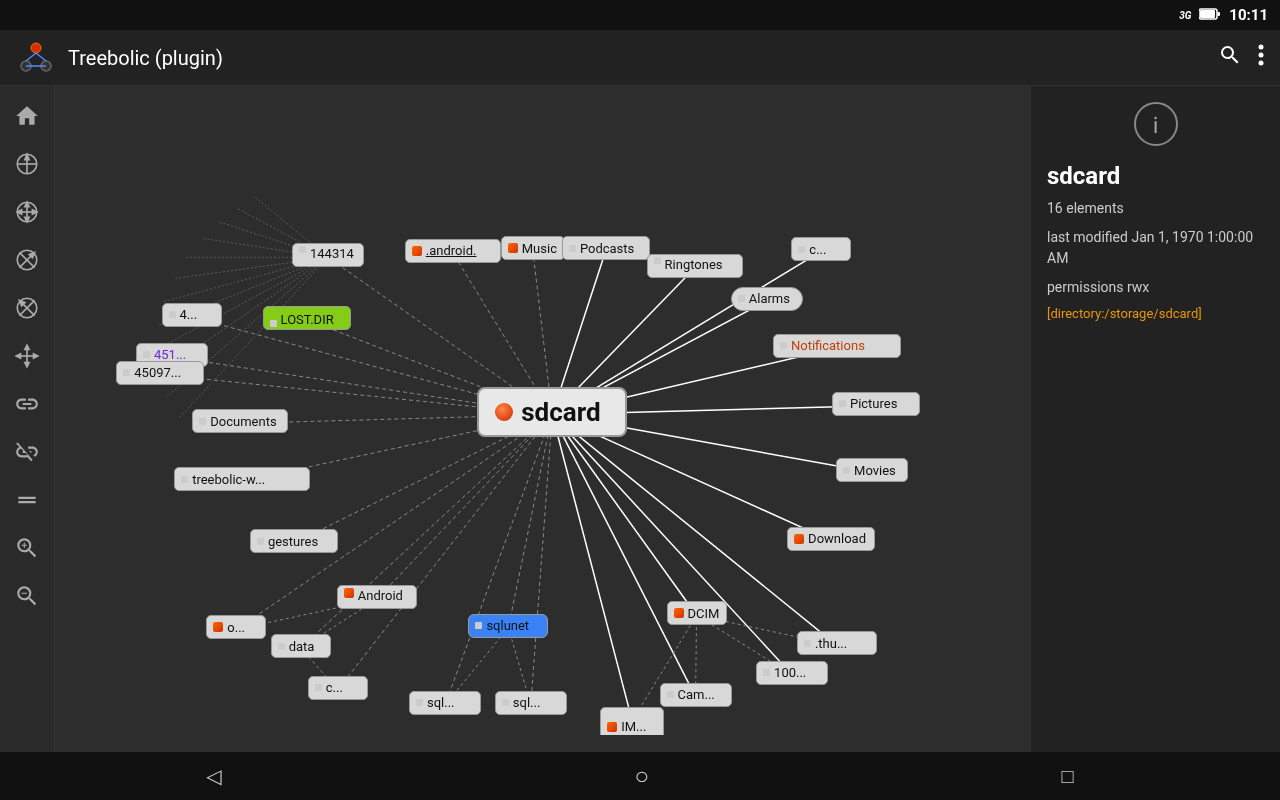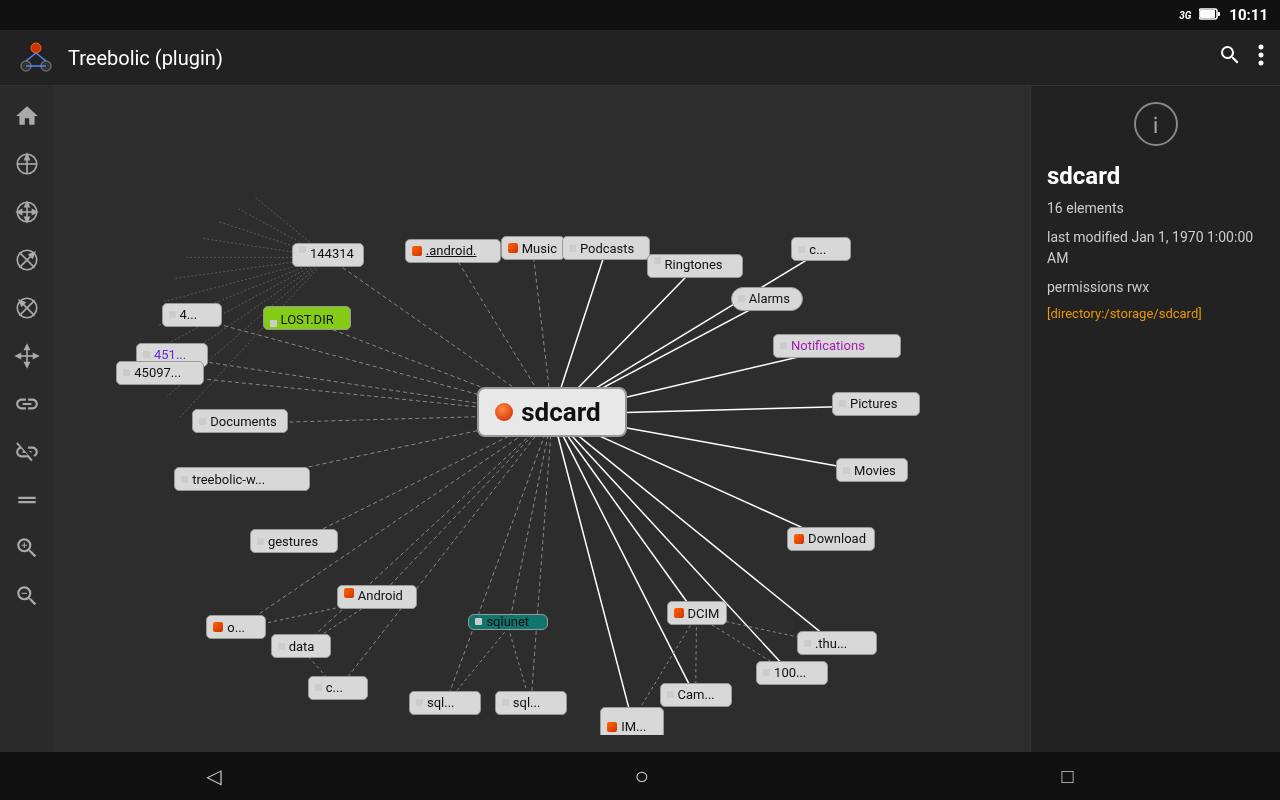--- a/index.html
+++ b/index.html
@@ -325,21 +325,21 @@
       <div xmlns="http://www.w3.org/1999/xhtml" style="background:#d8d8d8;border:1.5px solid #999;border-radius:5px;padding:2px 6px;font-size:13px;color:#111;display:flex;align-items:flex-start;gap:4px;white-space:nowrap;height:24px;">
         <span style="width:7px;height:7px;background:#ccc;border-radius:1px;display:inline-block;flex-shrink:0;"></span>
         Ringtones
       </div></foreignObject>
         <foreignObject x="675.75" y="200.89600000000002" width="72" height="28">
       <div xmlns="http://www.w3.org/1999/xhtml" style="background:#d8d8d8;border:1.5px solid #999;border-radius:12px;padding:2px 6px;font-size:13px;color:#111;display:flex;align-items:center;gap:4px;white-space:nowrap;height:24px;">
         <span style="width:7px;height:7px;background:#ccc;border-radius:1px;display:inline-block;flex-shrink:0;"></span>
         Alarms
       </div></foreignObject>
         <foreignObject x="717.9499999999999" y="247.95999999999998" width="128" height="28">
-      <div xmlns="http://www.w3.org/1999/xhtml" style="background:#d8d8d8;border:1.5px solid #999;border-radius:5px;padding:2px 6px;font-size:13px;color:#a21caf;display:flex;align-items:center;gap:4px;white-space:nowrap;height:24px;">
+      <div xmlns="http://www.w3.org/1999/xhtml" style="background:#d8d8d8;border:1.5px solid #999;border-radius:5px;padding:2px 6px;font-size:13px;color:#c2410c;display:flex;align-items:center;gap:4px;white-space:nowrap;height:24px;">
         <span style="width:7px;height:7px;background:#ccc;border-radius:1px;display:inline-block;flex-shrink:0;"></span>
         Notifications
       </div></foreignObject>
         <foreignObject x="776.9499999999999" y="305.68" width="88" height="28">
       <div xmlns="http://www.w3.org/1999/xhtml" style="background:#d8d8d8;border:1.5px solid #999;border-radius:5px;padding:2px 6px;font-size:13px;color:#111;display:flex;align-items:center;gap:4px;white-space:nowrap;height:24px;">
         <span style="width:7px;height:7px;background:#ccc;border-radius:1px;display:inline-block;flex-shrink:0;"></span>
         Pictures
       </div></foreignObject>
         <foreignObject x="781.05" y="372.28000000000003" width="72" height="28">
       <div xmlns="http://www.w3.org/1999/xhtml" style="background:#d8d8d8;border:1.5px solid #999;border-radius:5px;padding:2px 6px;font-size:13px;color:#111;display:flex;align-items:center;gap:4px;white-space:nowrap;height:24px;">
@@ -380,21 +380,21 @@
       <div xmlns="http://www.w3.org/1999/xhtml" style="background:#d8d8d8;border:1.5px solid #999;border-radius:5px;padding:2px 6px;font-size:13px;color:#111;display:flex;align-items:center;gap:4px;white-space:nowrap;height:24px;">
         <span style="width:7px;height:7px;background:#ccc;border-radius:1px;display:inline-block;flex-shrink:0;"></span>
         sql...
       </div></foreignObject>
         <foreignObject x="354" y="604.936" width="72" height="28">
       <div xmlns="http://www.w3.org/1999/xhtml" style="background:#d8d8d8;border:1.5px solid #999;border-radius:5px;padding:2px 6px;font-size:13px;color:#111;display:flex;align-items:center;gap:4px;white-space:nowrap;height:24px;">
         <span style="width:7px;height:7px;background:#ccc;border-radius:1px;display:inline-block;flex-shrink:0;"></span>
         sql...
       </div></foreignObject>
         <foreignObject x="413.375" y="527.6800000000001" width="80" height="28">
-      <div xmlns="http://www.w3.org/1999/xhtml" style="background:#0f766e;border:1.5px solid #999;border-radius:6px;padding:2px 6px;font-size:13px;color:#111;display:flex;align-items:center;gap:4px;white-space:nowrap;height:16px;">
+      <div xmlns="http://www.w3.org/1999/xhtml" style="background:#3b82f6;border:1.5px solid #999;border-radius:6px;padding:2px 6px;font-size:13px;color:#111;display:flex;align-items:center;gap:4px;white-space:nowrap;height:24px;">
         <span style="width:7px;height:7px;background:#ccc;border-radius:1px;display:inline-block;flex-shrink:0;"></span>
         sqlunet
       </div></foreignObject>
         <foreignObject x="281.75" y="499.264" width="80" height="28">
       <div xmlns="http://www.w3.org/1999/xhtml" style="background:#d8d8d8;border:1.5px solid #999;border-radius:5px;padding:2px 6px;font-size:13px;color:#111;display:flex;align-items:flex-start;gap:4px;white-space:nowrap;height:24px;">
         <span style="width:10px;height:10px;background:linear-gradient(135deg,#ff6600,#cc3300);border-radius:2px;display:inline-block;flex-shrink:0;"></span>
         Android
       </div></foreignObject>
         <foreignObject x="194.875" y="443.32" width="88" height="28">
       <div xmlns="http://www.w3.org/1999/xhtml" style="background:#d8d8d8;border:1.5px solid #999;border-radius:5px;padding:2px 6px;font-size:13px;color:#111;display:flex;align-items:center;gap:4px;white-space:nowrap;height:24px;">

